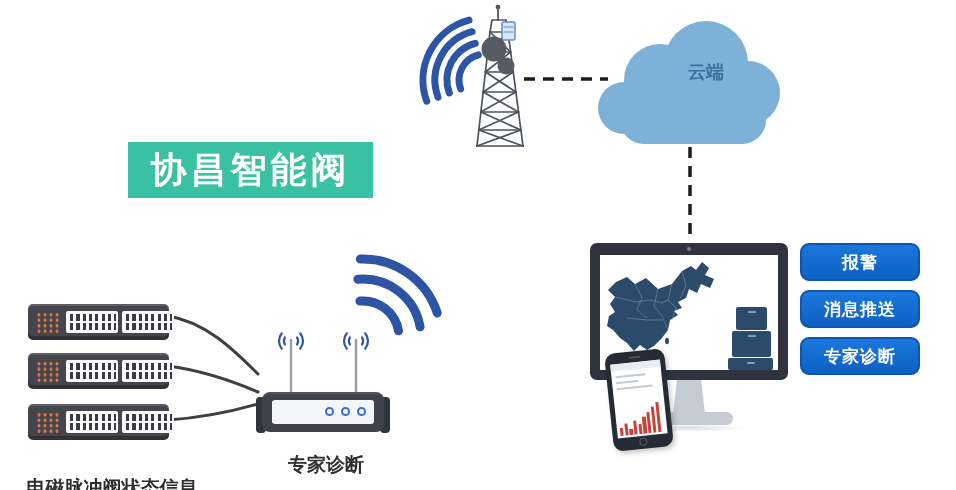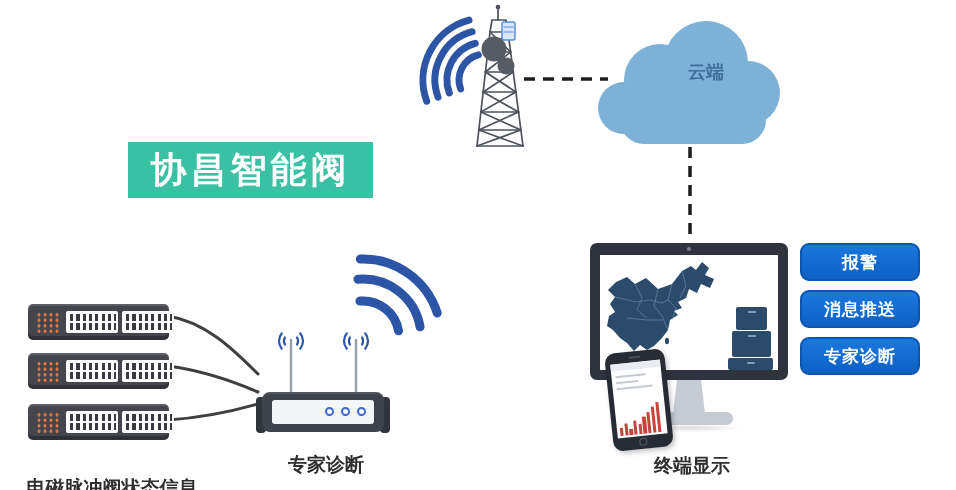--- a/index.html
+++ b/index.html
@@ -239,15 +239,14 @@
     </div>
     <div class="abs phone-home"></div>
   </div>
 
   <div class="abs btn btn1">报警</div>
   <div class="abs btn btn3">专家诊断</div>
   <div class="abs btn btn2">消息推送</div>
 
   <div class="abs lab lab1">电磁脉冲阀状态信息</div>
   <div class="abs lab lab2">专家诊断</div>
-  <div class="abs lab lab3">终端显示</div>
 
 </div>
 
 </body></html>

